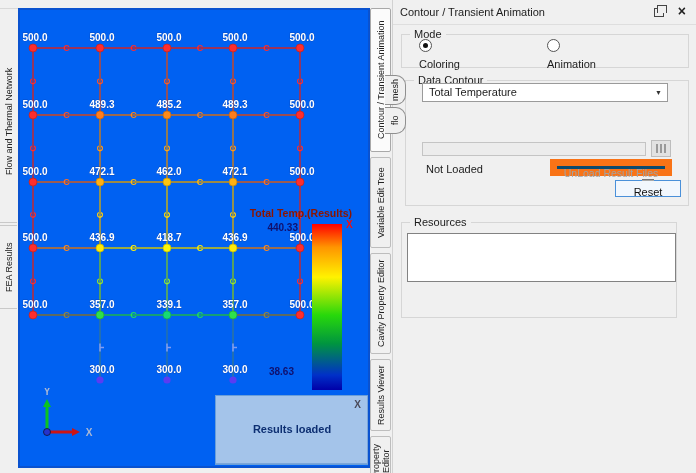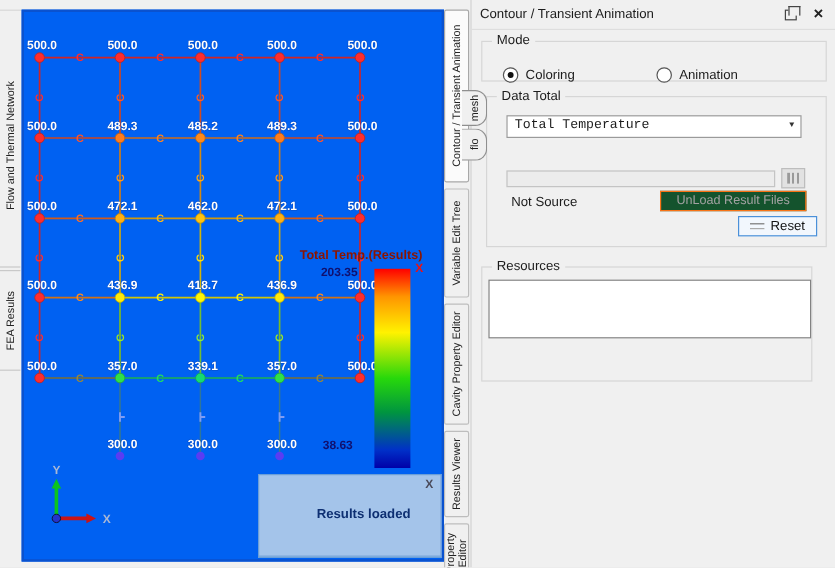--- a/index.html
+++ b/index.html
@@ -41,69 +41,69 @@
   #colorbar{position:absolute;left:292px;top:214px;width:30px;height:166px;
             background:linear-gradient(to bottom,#ff0000 0%,#ff9500 14%,#fff200 32%,
                        #27d80b 55%,#00953f 72%,#0030c8 91%,#0000a8 100%);}
   #legend-close{position:absolute;left:326px;top:209px;font-size:10px;font-weight:bold;
                 color:#ee1111;pointer-events:auto;cursor:default;}
 
   #msgbox{position:absolute;left:195px;top:385px;width:152px;height:68px;background:#a4c4ea;
           border:1px solid #6b9fd8;box-shadow:inset -1px -1px 0 #7aa6da;}
   #msg-close{position:absolute;right:7px;top:3px;font-size:10px;font-weight:bold;color:#4a4a5a;}
   #msg-text{position:absolute;left:0;top:27px;width:100%;text-align:center;
-            font-size:11px;font-weight:bold;color:#0d2f72;padding-left:11px;}
+            font-size:11px;font-weight:bold;color:#0d2f72;}
   #triad-svg{position:absolute;left:8px;top:378px;}
 
   
   #panel{position:absolute;left:392px;top:0;width:304px;height:473px;background:#f0f0f0;
          border-left:1px solid #d2d2d2;box-sizing:border-box;}
   #panel-header{position:absolute;left:0;top:0;width:100%;height:24px;border-bottom:1px solid #dedede;}
   #panel-title{position:absolute;left:7px;top:6px;font-size:11px;color:#1c1c1c;}
   #float-icon{position:absolute;right:32px;top:8px;width:8px;height:7px;border:1px solid #444;background:#f0f0f0;}
   #float-icon:before{content:"";position:absolute;left:2px;top:-4px;width:8px;height:7px;
                      border:1px solid #444;border-bottom:none;background:#f0f0f0;}
   #panel-close{position:absolute;right:10px;top:4px;font-size:14px;font-weight:bold;color:#222;line-height:14px;}
 
   .groupbox{position:absolute;border:1px solid #d6d6d6;box-sizing:border-box;padding-left:20px;}
   .glabel{position:absolute;top:-7px;left:8px;background:#f0f0f0;padding:0 4px;
           font-size:11px;color:#1c1c1c;white-space:nowrap;}
 
   #mode-group{left:8px;top:34px;width:288px;height:34px;}
-  .radio-opt{position:absolute;top:21px;display:flex;align-items:center;gap:6px;}
+  .radio-opt{position:absolute;top:4px;display:flex;gap:6px;flex-direction:column;}
   #opt-coloring{left:17px;} #opt-animation{left:145px;}
   .radio{width:11px;height:11px;border:1px solid #555;border-radius:50%;background:#fff;
          display:inline-block;position:relative;}
   .radio.sel:after{content:"";position:absolute;left:2.5px;top:2.5px;width:5px;height:5px;
                    border-radius:50%;background:#111;}
   .rlabel{font-size:11px;color:#1c1c1c;}
   #tab-mesh{position:absolute;left:385px;top:75px;height:30px;}
   #tab-flo{position:absolute;left:385px;top:107px;height:27px;}
   #tab-mesh,#tab-flo{width:21px;background:#f0f0f0;border:1px solid #8f8f8f;border-right:none;
         border-radius:10px 0 0 10px;z-index:3;}
 
   #ds-group{left:12px;top:80px;width:284px;height:126px;background:#f0f0f0;}
   .dropdown{position:absolute;left:16px;width:246px;height:19px;background:#fff;
             border:1px solid #9a9a9a;box-sizing:border-box;font-size:11px;color:#1c1c1c;
             line-height:17px;padding-left:6px;}
-  #dd1{top:15px;font-family:Liberation Mono, monospace;} #dd2{top:38px;}
+  #dd1{top:2px;} #dd2{top:38px;}
   .arr{position:absolute;right:5px;top:0;font-size:7px;color:#333;line-height:17px;}
   #file-input{position:absolute;left:16px;top:61px;width:224px;height:14px;background:#ececec;
               border:1px solid #c4c4c4;box-sizing:border-box;}
   #browse-btn{position:absolute;left:245px;top:59px;width:20px;height:17px;background:#e2e2e2;
               border:1px solid #bdbdbd;box-sizing:border-box;}
   .bicon{position:absolute;left:4px;top:3px;width:10px;height:9px;
          background:repeating-linear-gradient(90deg,#9a9a9a 0 2px,transparent 2px 4px);}
   #status{position:absolute;left:20px;top:82px;font-size:11px;color:#1c1c1c;}
-  #unload-btn{position:absolute;left:144px;top:78px;width:122px;height:17px;background:#14532d;
-              border:1px solid #f97316;box-sizing:border-box;text-align:center;
+  #unload-btn{position:absolute;left:144px;top:78px;width:122px;height:17px;background:#0c4a6e;
+              border:7px solid #f97316;box-sizing:border-box;text-align:center;
               font-size:10.5px;color:#a2a2a2;line-height:15px;}
   #reset-btn{position:absolute;left:209px;top:99px;width:66px;height:17px;background:#f2f7fd;
              border:1px solid #4a90d9;box-sizing:border-box;display:flex;align-items:center;
-             justify-content:center;gap:5px;font-size:11px;color:#111;}
+             justify-content:center;gap:5px;font-size:11px;color:#111;flex-direction:column;}
   #reset-icon{width:12px;height:3px;border-top:1px solid #777;border-bottom:1px solid #aaa;}
 
   #res-group{left:8px;top:222px;width:276px;height:96px;text-align:right;}
   #res-list{position:absolute;left:5px;top:10px;width:269px;height:49px;background:#fff;
             border:1px solid #828282;box-sizing:border-box;}
   #ms-group{left:8px;top:68px;width:268px;height:27px;border-color:#e3e3e3;}
   #slider{position:absolute;left:4px;top:3px;width:258px;height:20px;}
   #slider-groove{position:absolute;left:2px;top:11px;width:252px;height:2px;background:#c4c4c4;
                  border-bottom:1px solid #fff;}
   #slider-handle{position:absolute;top:3px;width:9px;height:16px;background:#cdcdcd;
@@ -260,21 +260,21 @@
         <circle cx="147" cy="305" r="4" fill="#16da74" stroke="#11a457" stroke-width="0.7"></circle>
         <text x="149" y="298" class="nlabel">339.1</text>
         <circle cx="213" cy="305" r="4" fill="#2fe04a" stroke="#23a838" stroke-width="0.7"></circle>
         <text x="215" y="298" class="nlabel">357.0</text>
         <circle cx="280" cy="305" r="4" fill="#ff2d2d" stroke="#bf2222" stroke-width="0.7"></circle>
         <text x="282" y="298" class="nlabel">500.0</text>
       </svg>
 
     <div id="legend">
       <div id="legend-title">Total Temp.(Results)</div>
-      <div id="legend-max">203.35</div>
+      <div id="legend-max">440.33</div>
       <div id="colorbar"></div>
       <div id="legend-close">X</div>
       <div id="legend-min">38.63</div>
     </div>
 
     <svg id="triad-svg" width="92" height="62">
         <line x1="19" y1="44" x2="19" y2="18" stroke="#0bc41e" stroke-width="3"></line>
         <polygon points="19,11 15,19 23,19" fill="#0bc41e"></polygon>
         <line x1="19" y1="44" x2="45" y2="44" stroke="#cc1414" stroke-width="3"></line>
         <polygon points="52,44 44,40 44,48" fill="#cc1414"></polygon>
@@ -313,30 +313,30 @@
         <span class="radio sel"></span>
         <span class="rlabel">Coloring</span>
       </div>
       <div class="radio-opt" id="opt-animation">
         <span class="radio"></span>
         <span class="rlabel">Animation</span>
       </div>
     </div>
 
     <div class="groupbox" id="ds-group">
-      <span class="glabel">Data Total</span>
+      <span class="glabel">Data Contour</span>
       <div class="dropdown" id="dd1">
         <span>Total Temperature</span>
         <span class="arr">▼</span>
       </div>
       <div id="file-input"></div>
       <div id="browse-btn">
         <span class="bicon"></span>
       </div>
-      <div id="status">Not Source</div>
+      <div id="status">Not Loaded</div>
       <div id="unload-btn">UnLoad Result Files</div>
       <div id="reset-btn">
         <span id="reset-icon"></span>
         <span>Reset</span>
       </div>
     </div>
 
     <div class="groupbox" id="res-group">
       <span class="glabel">Resources</span>
       <div id="res-list"></div>

